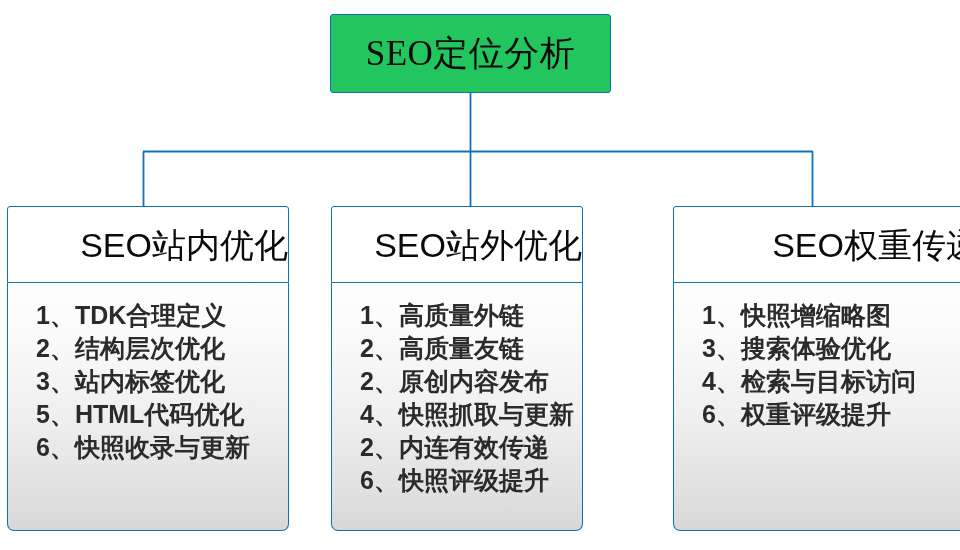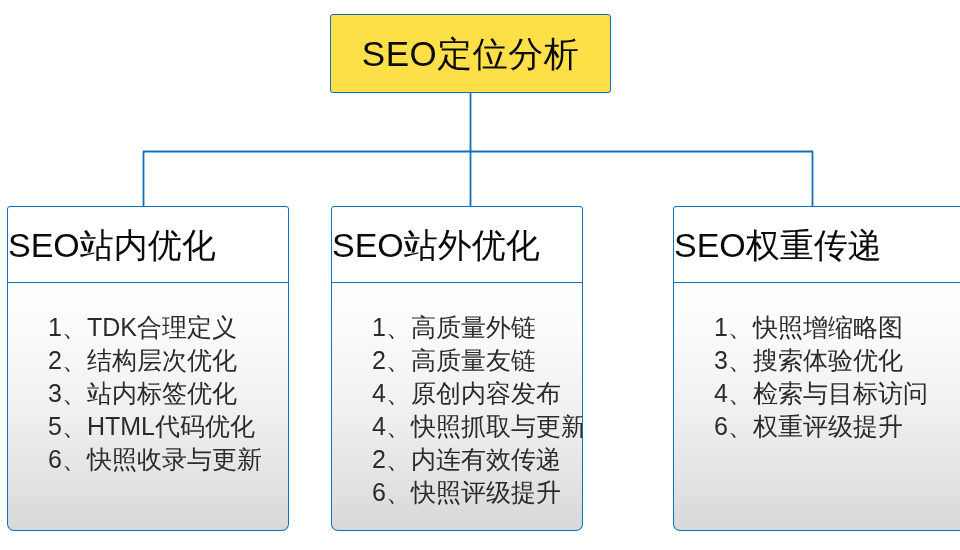--- a/index.html
+++ b/index.html
@@ -30,24 +30,25 @@
   
   .root-node {
     position: absolute;
     left: 330px;
     top: 14px;
     width: 281px;
     height: 79px;
     box-sizing: border-box;
     border: 1.6px solid #1070bb;
     border-radius: 3px;
-    background: #fde047;
+    background: #22c55e;
     display: flex;
     align-items: center;
     justify-content: center;
+    font-family: Liberation Serif, serif;
   }
   .root-title {
     font-size: 35px;
     color: #0a0a0a;
     letter-spacing: 0.5px;
     line-height: 1;
     white-space: nowrap;
   }
   
   .branch {
@@ -62,21 +63,21 @@
   .branch-3 { left: 673px; width: 308px; border-radius: 19px; }
 
   .branch-header {
     box-sizing: border-box;
     height: 77px;
     border: 1.6px solid #1070bb;
     border-radius: 3px 3px 0 0;
     background: #ffffff;
     display: flex;
     align-items: center;
-    justify-content: flex-start;
+    justify-content: flex-end;
     position: relative;
     z-index: 2;
   }
   .branch-header-title {
     font-size: 34px;
     color: #0a0a0a;
     line-height: 1;
     white-space: nowrap;
   }
   .branch-body {
@@ -84,22 +85,23 @@
     flex: 1;
     border: 1.6px solid #1070bb;
     border-top: none;
     border-radius: 0 0 7px 7px;
     background: linear-gradient(to bottom, #fefefe 0%, #fbfbfb 18%, #f0f0f0 52%, #e2e2e2 82%, #d7d7d7 100%);
     padding: 16px 0 0 0;
     overflow: hidden;
   }
   .item-list {
     list-style: none;
-    margin: 12px;
+    margin: 0;
     padding: 0 0 0 28px;
+    font-weight: bold;
   }
   .item-list li {
     font-size: 25px;
     color: #2b2b2b;
     line-height: 33px;
     white-space: nowrap;
   }
 </style>
 </head>
 <body>
@@ -139,21 +141,21 @@
   </div>
 
   <div class="branch branch-2">
     <div class="branch-header">
       <span class="branch-header-title">SEO站外优化</span>
     </div>
     <div class="branch-body">
       <ul class="item-list">
         <li>1、高质量外链</li>
         <li>2、高质量友链</li>
-        <li>4、原创内容发布</li>
+        <li>2、原创内容发布</li>
         <li>4、快照抓取与更新</li>
         <li>2、内连有效传递</li>
         <li>6、快照评级提升</li>
       </ul>
     </div>
   </div>
 
   <div class="branch branch-3">
     <div class="branch-header">
       <span class="branch-header-title">SEO权重传递</span>

